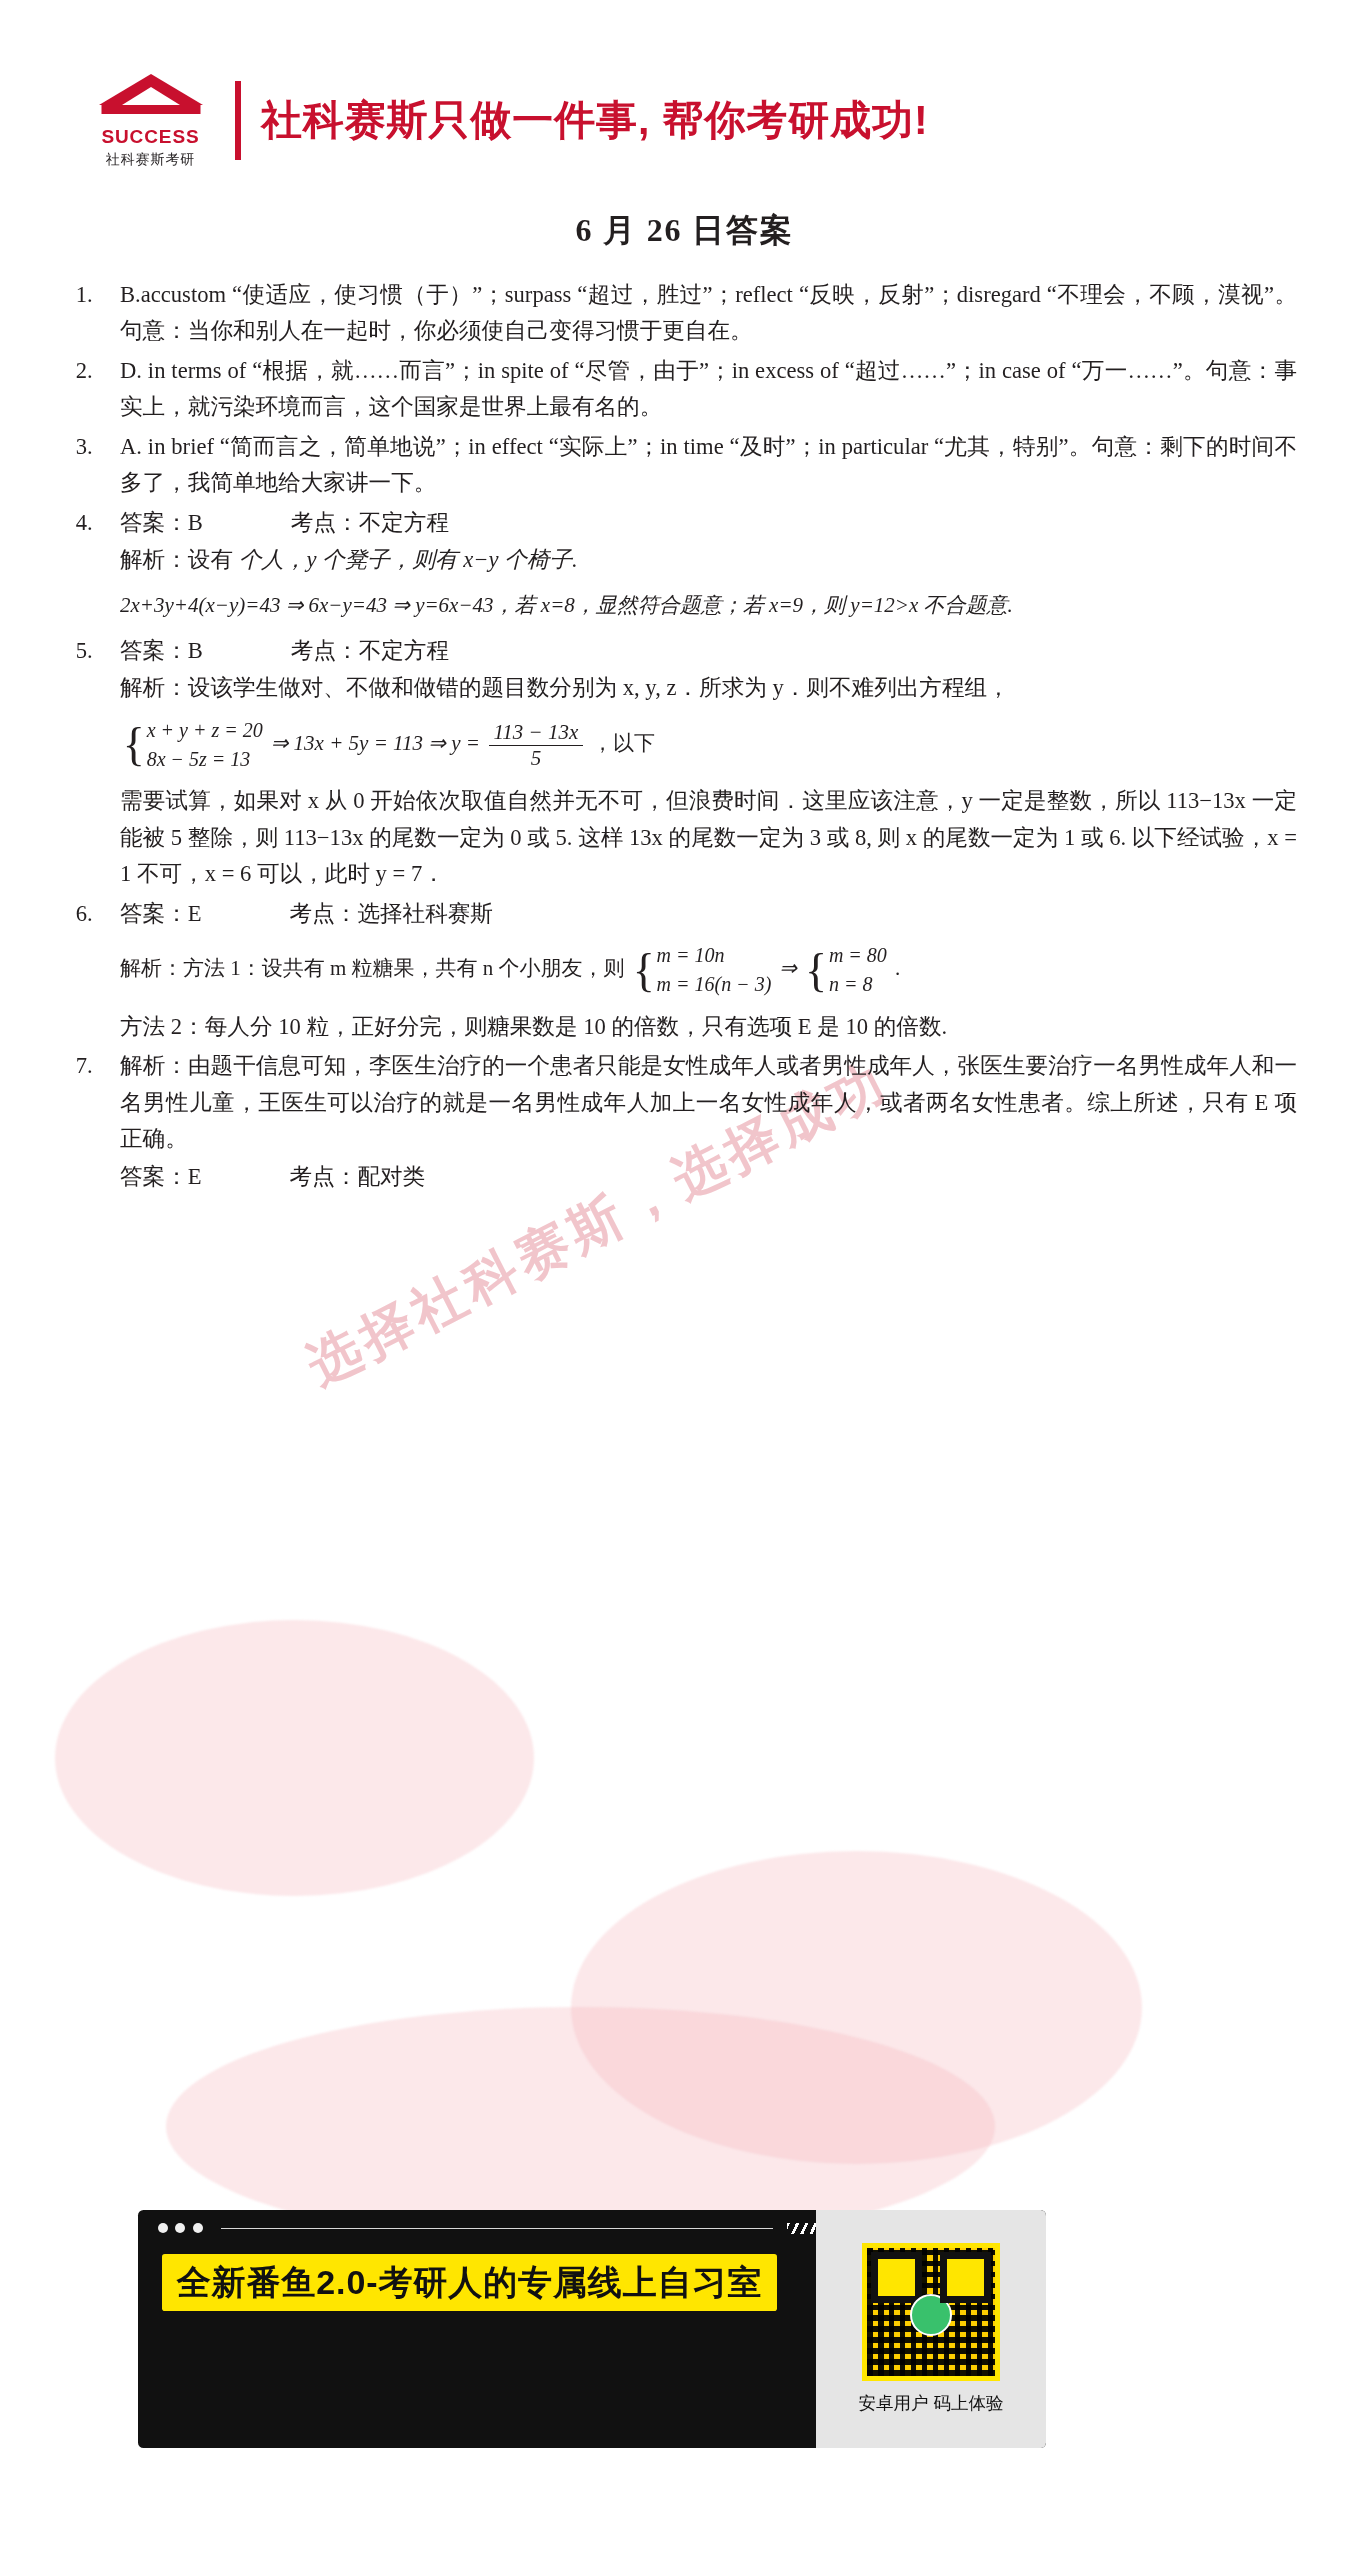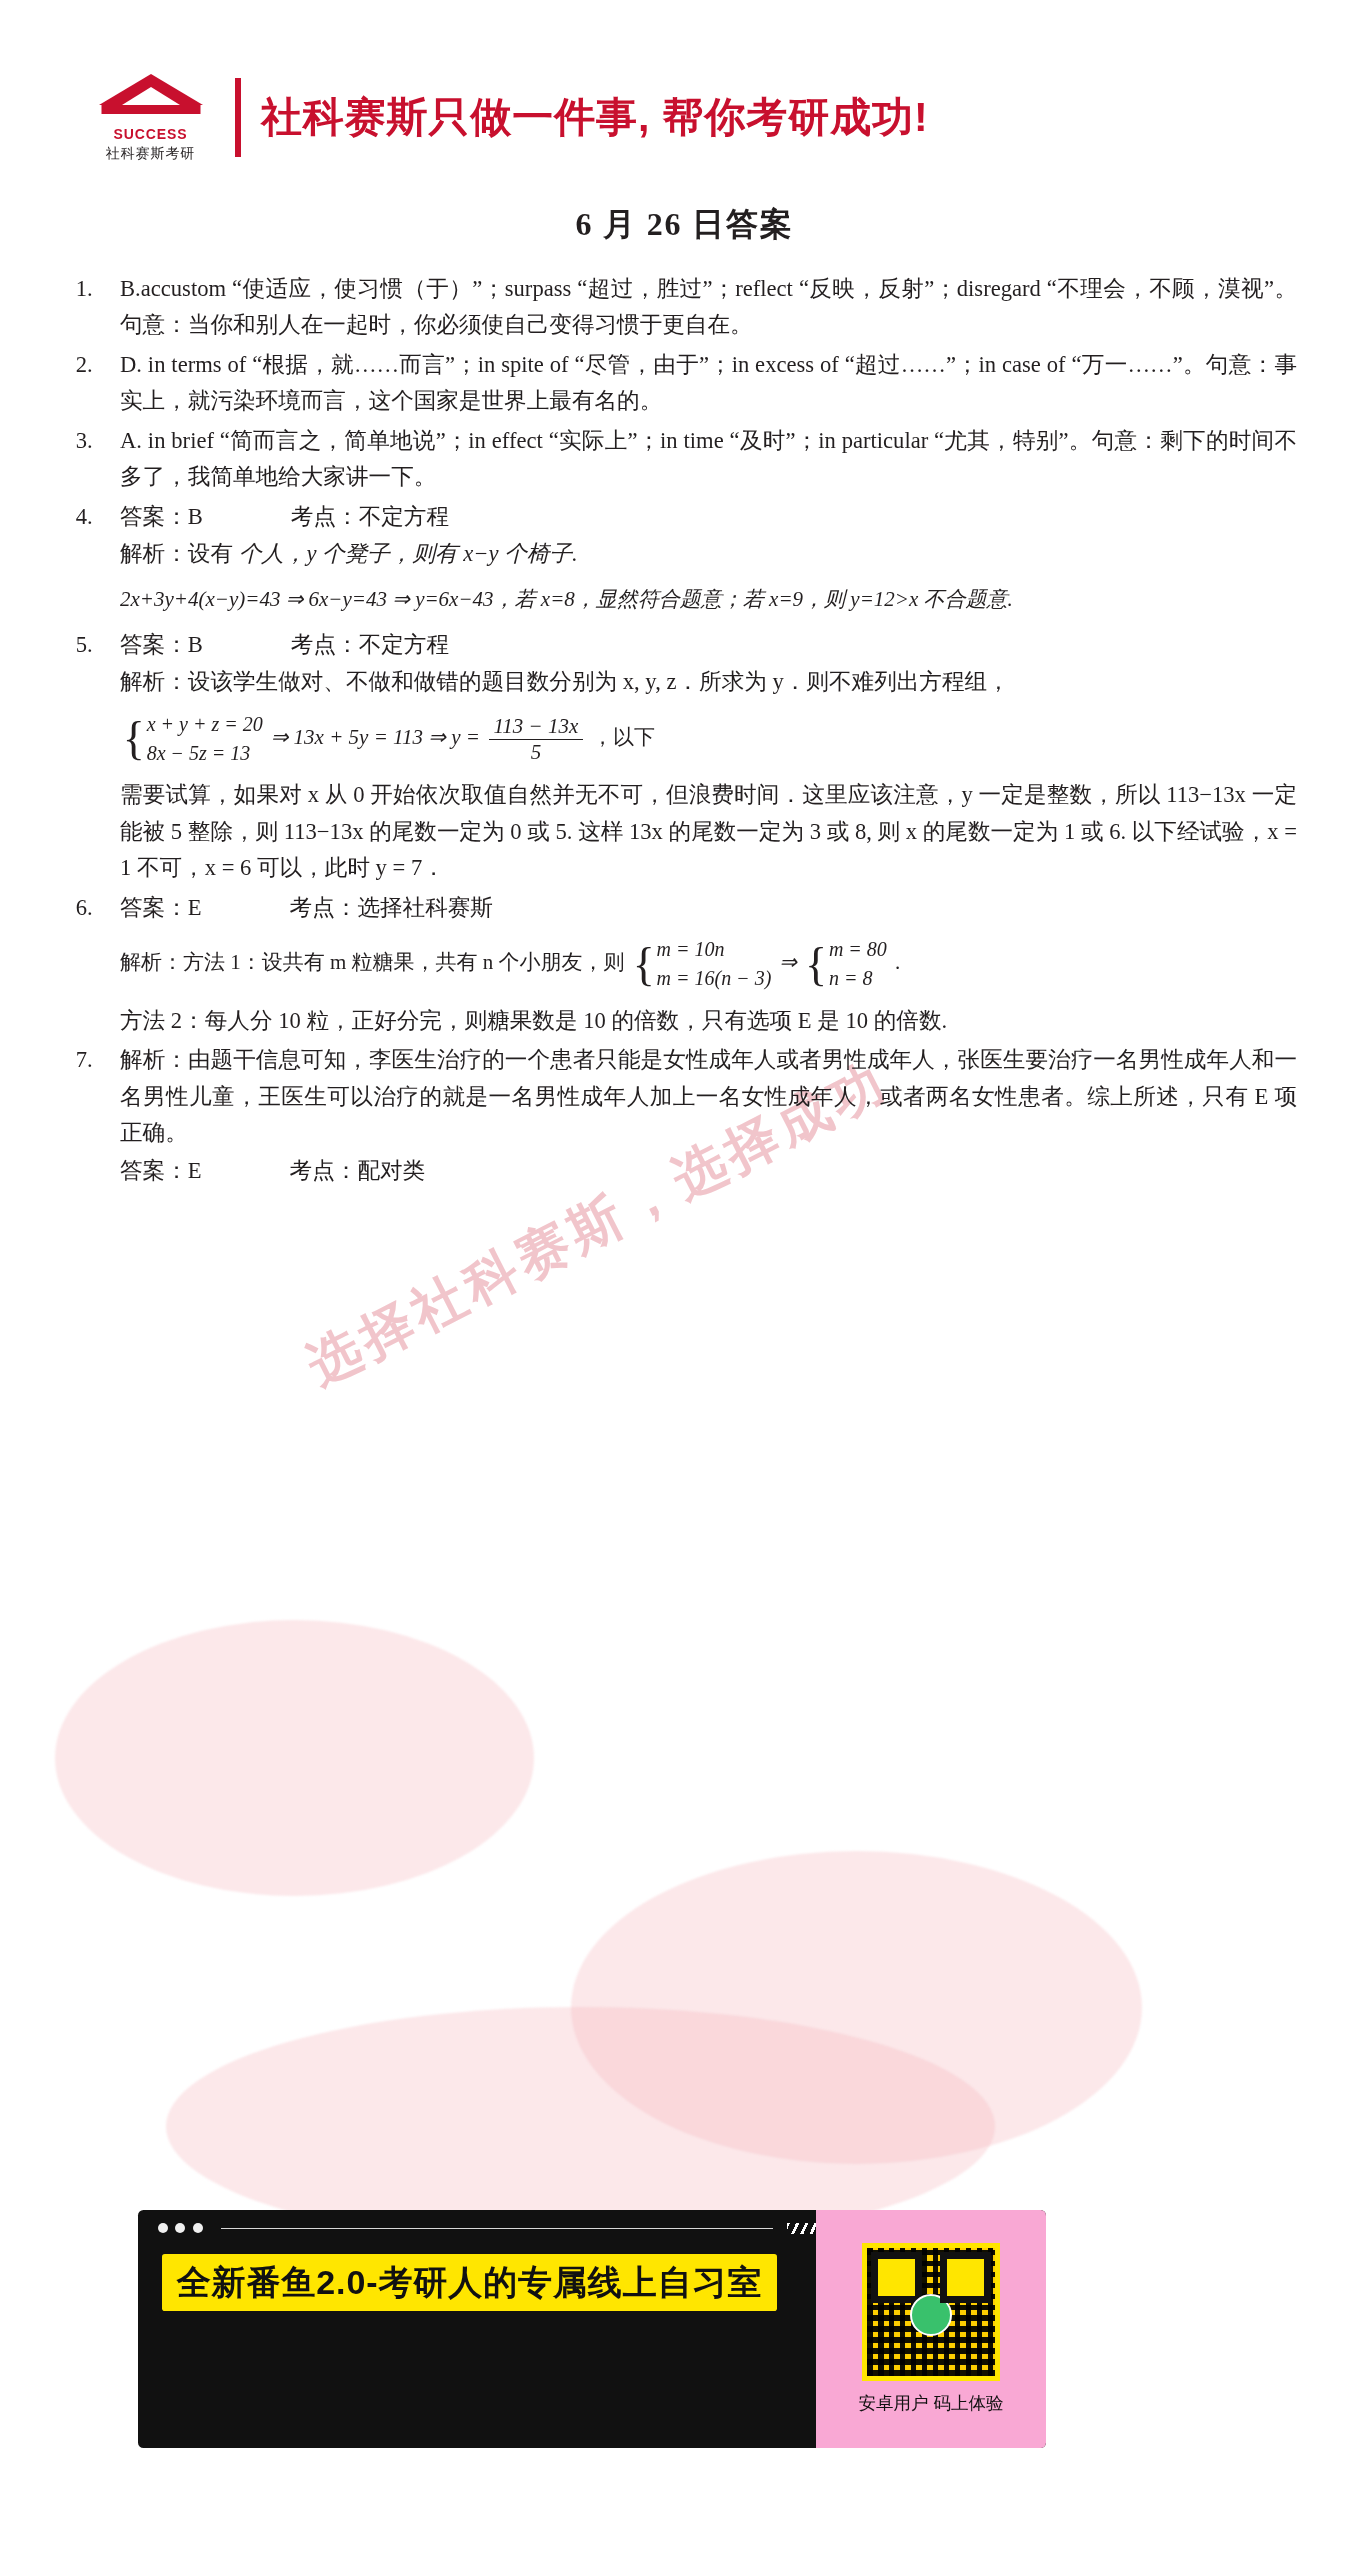--- a/index.html
+++ b/index.html
@@ -65,21 +65,21 @@
     left: 50%;
     top: 33px;
     transform: translateX(-50%);
     width: 99px;
     height: 9.2px;
     background: #c8102e;
   }
   .logo-en {
     font-family: "Liberation Sans", sans-serif;
     font-weight: bold;
-    font-size: 14px;
+    font-size: 19px;
     letter-spacing: 0.9px;
     color: #c8102e;
     margin-top: 0.9px;
   }
   .logo-cn {
     font-family: "Liberation Sans", sans-serif;
     font-size: 14px;
     color: #231f20;
     margin-top: 2.8px;
     letter-spacing: 0.9px;
@@ -299,21 +299,21 @@
   }
   .banner-feats {
     font-family: "Liberation Sans", sans-serif;
     font-size: 21px;
     color: #ffffff;
     line-height: 1.7;
     white-space: nowrap;
   }
   .banner-right {
     flex: 0 0 230px;
-    background: #f9a8d4;
+    background: #e5e5e5;
     position: relative;
     display: flex;
     flex-direction: column;
     align-items: center;
     justify-content: center;
   }
   .qr {
     width: 138px; height: 138px;
     background:
       repeating-linear-gradient(90deg, #111 0 5.5px, #ffe600 5.5px 11px),

